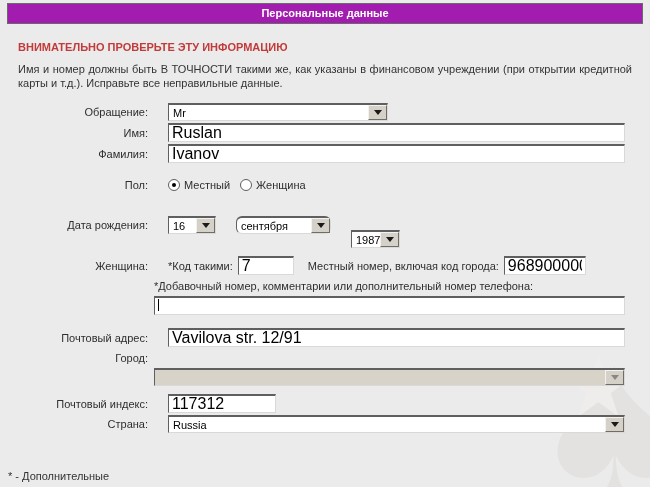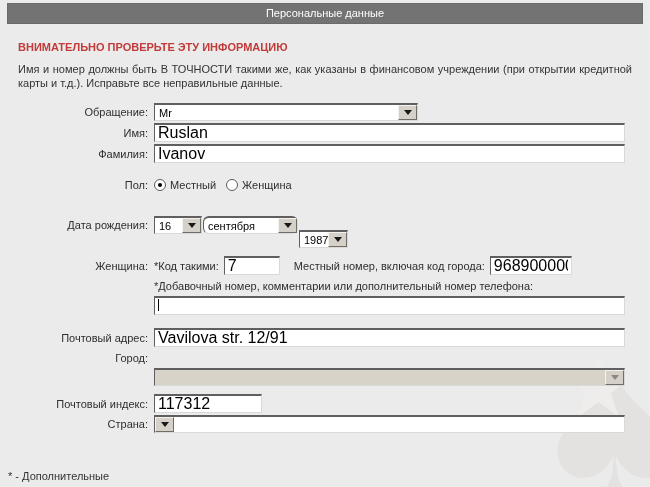--- a/index.html
+++ b/index.html
@@ -14,31 +14,31 @@
   }
   
   .watermark{position:absolute;right:-28px;bottom:-60px;z-index:0;pointer-events:none;}
   .watermark .spade{font-size:240px;color:#e3e2e0;line-height:1;}
   .watermark .star{position:absolute;right:42px;bottom:118px;font-size:84px;color:#eeedeb;line-height:1;}
   .content{position:relative;z-index:1;}
 
   
   .titlebar{
     margin:3px 7px 0 7px;height:19px;line-height:19px;
-    background:#737373;border:1px solid #6a6a6a;
-    text-align:center;color:#ffffff;font-weight:normal;
+    background:#a21caf;border:1px solid #6a6a6a;
+    text-align:center;color:#ffffff;font-weight:bold;
   }
 
   .warning{margin:17px 18px 0 18px;font-weight:bold;color:#c23a3a;}
   .intro{margin:9px 18px 0 18px;line-height:14px;text-align:justify;color:#333;}
 
   
   .form{margin-top:13px;}
   .row{display:flex;align-items:center;margin:0 25px 2px 0;min-height:17px;}
-  .row .lbl{width:148px;padding-right:6px;text-align:right;flex-shrink:0;}
+  .row .lbl{width:148px;padding-right:20px;text-align:right;flex-shrink:0;}
   .row .noLbl{width:154px;flex-shrink:0;}
   .gap-sm{height:6px;}
   .gap-md{height:11px;}
 
   
   .win-input{
     height:14px;padding:1px 3px;background:#fff;color:#000;
     border:1px solid;border-color:#5f5f5f #d9d9d9 #d9d9d9 #5f5f5f;
     border-top-width:2px;
     font-family:"Liberation Sans",sans-serif;font-size:16px;
@@ -108,21 +108,21 @@
   <div class="content">
     <div class="titlebar">Персональные данные</div>
 
     <div class="warning">ВНИМАТЕЛЬНО ПРОВЕРЬТЕ ЭТУ ИНФОРМАЦИЮ</div>
     <div class="intro">Имя и номер должны быть В ТОЧНОСТИ такими же, как указаны в финансовом учреждении (при открытии кредитной карты и т.д.). Исправьте все неправильные данные.</div>
 
     <div class="form">
 
       <div class="row">
         <div class="lbl">Обращение:</div>
-        <div class="wselect" style="width:264px;">
+        <div class="wselect" style="width:220px;">
           <span class="wtext">Mr</span>
           <span class="wbtn">
               <span class="arrow-down"></span>
             </span>
         </div>
       </div>
 
       <div class="row">
         <div class="lbl">Имя:</div>
         <input class="win-input grow" type="text" value="Ruslan" style="">
@@ -142,21 +142,21 @@
           </span>
         <span class="radio-lbl">Местный</span>
         <span class="radio"></span>
         <span class="radio-lbl">Женщина</span>
       </div>
 
       <div class="gap-sm"></div>
 
       <div class="row">
         <div class="lbl">Дата рождения:</div>
-        <div class="inline" style="gap:1px;">
+        <div class="inline" style="gap:20px;">
           <div class="wselect" style="width:48px;">
             <span class="wtext">16</span>
             <span class="wbtn">
                 <span class="arrow-down"></span>
               </span>
           </div>
           <div class="wselect" style="width:95px;border-radius:6px;">
             <span class="wtext">сентября</span>
             <span class="wbtn">
                 <span class="arrow-down"></span>
@@ -223,20 +223,21 @@
       <div class="gap-sm"></div>
 
       <div class="row">
         <div class="lbl">Почтовый индекс:</div>
         <input class="win-input" style="width: 100px;" type="text" value="117312">
       </div>
 
       <div class="row">
         <div class="lbl">Страна:</div>
         <div class="wselect grow">
+          <span class="wtext">Russia</span>
           <span class="wbtn">
               <span class="arrow-down"></span>
             </span>
         </div>
       </div>
     </div>
 
     <div class="footnote">* - Дополнительные</div>
     <div class="rule"></div>
 

